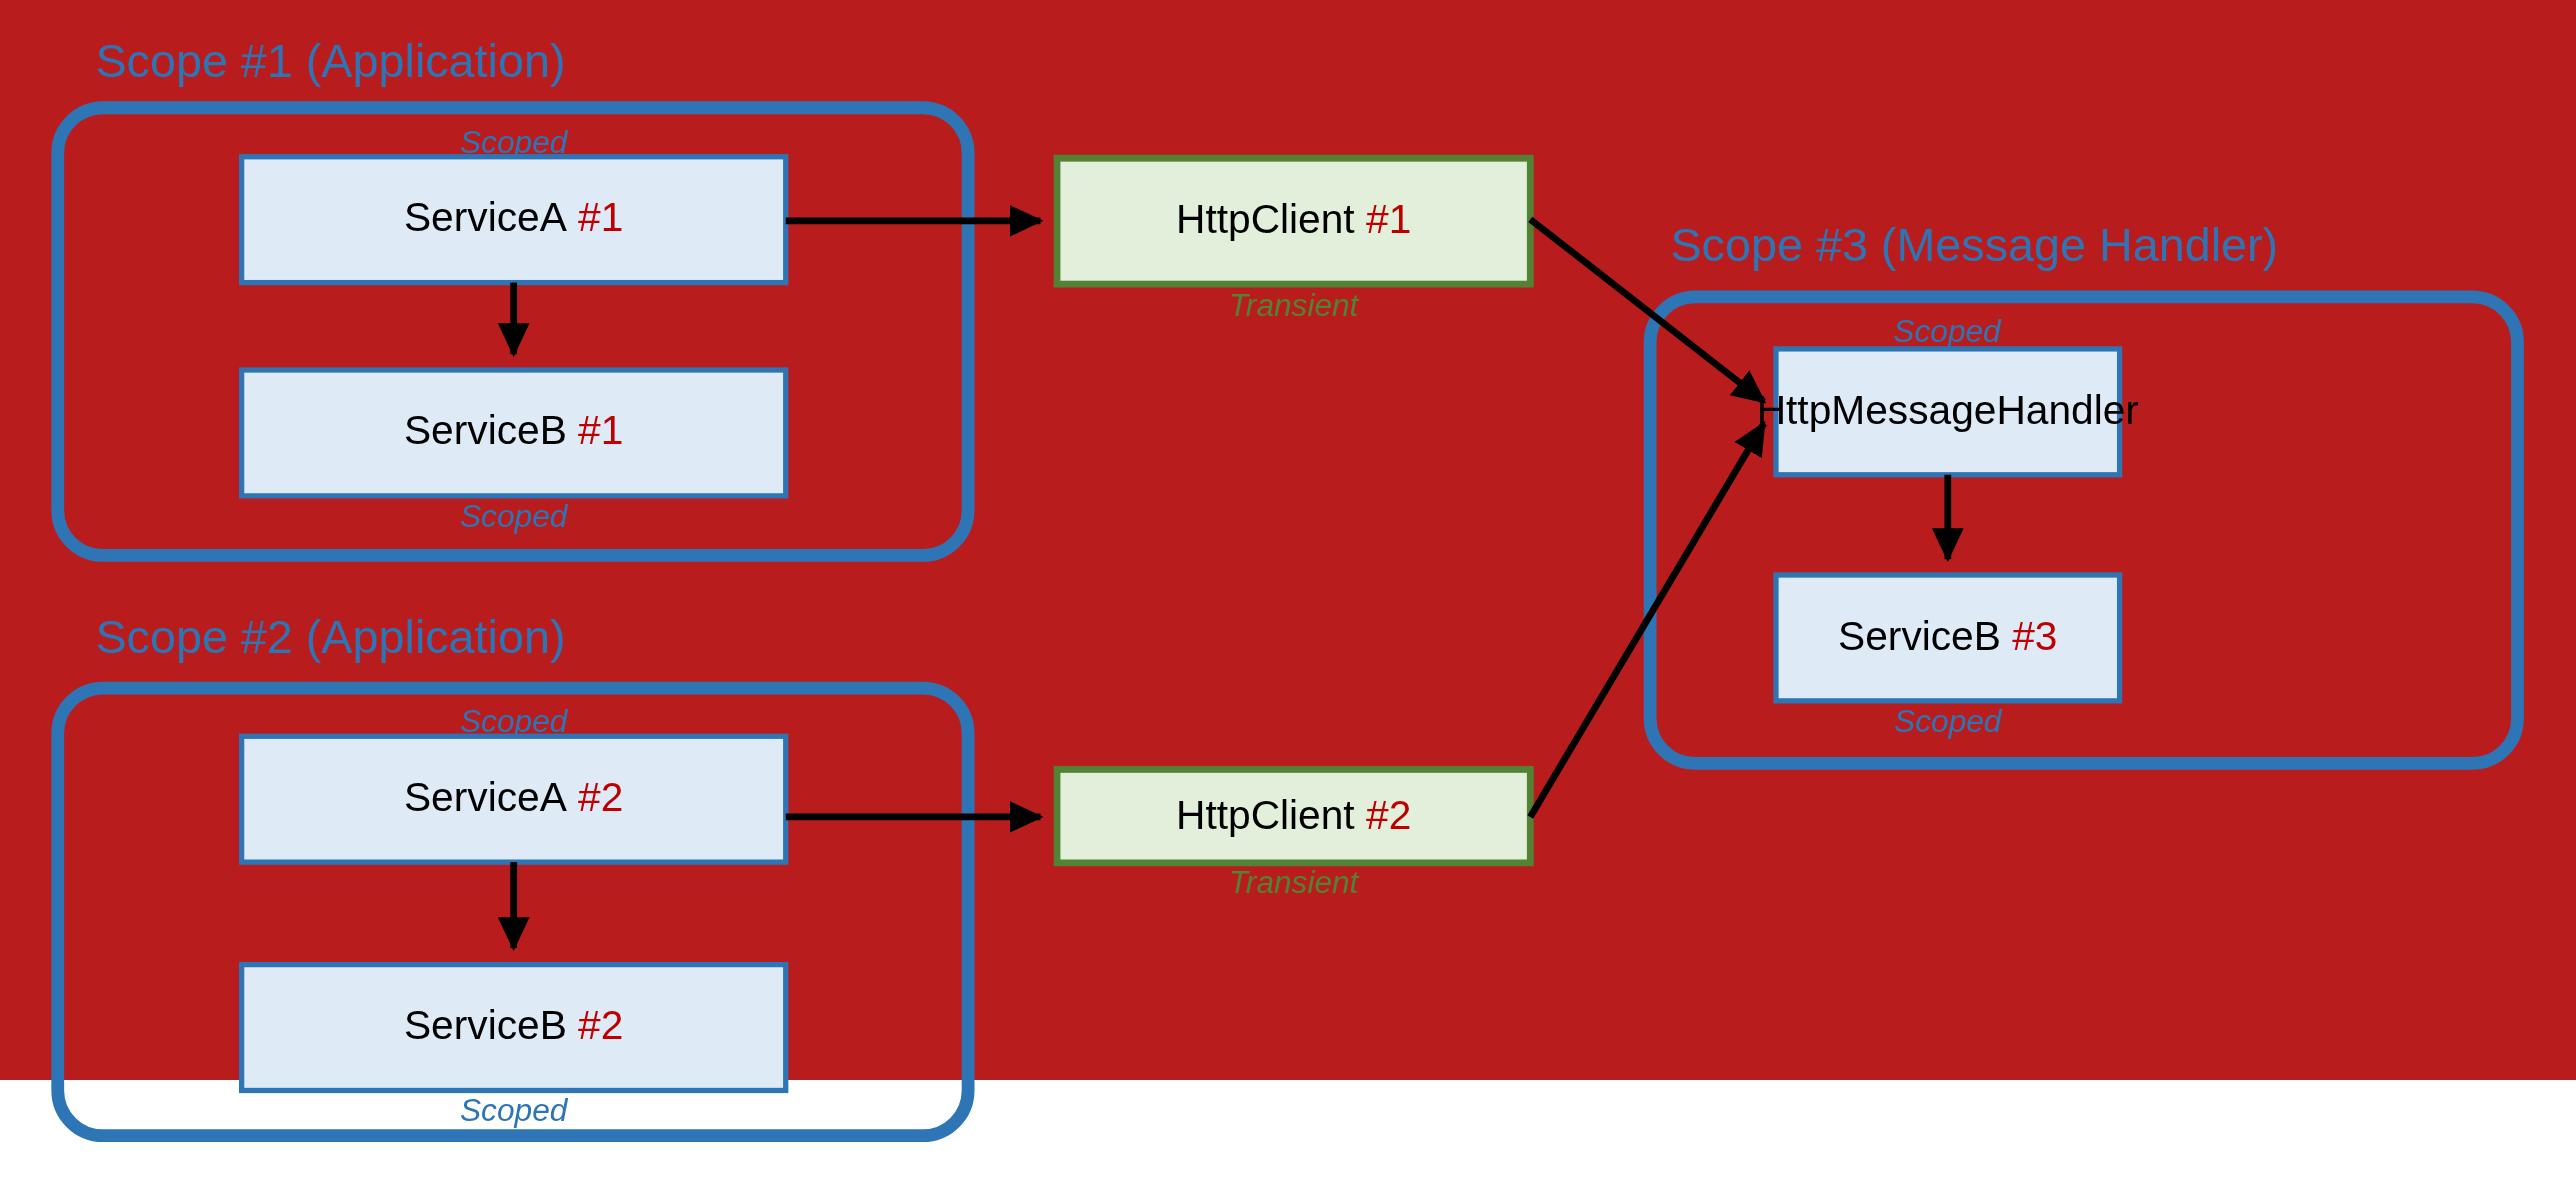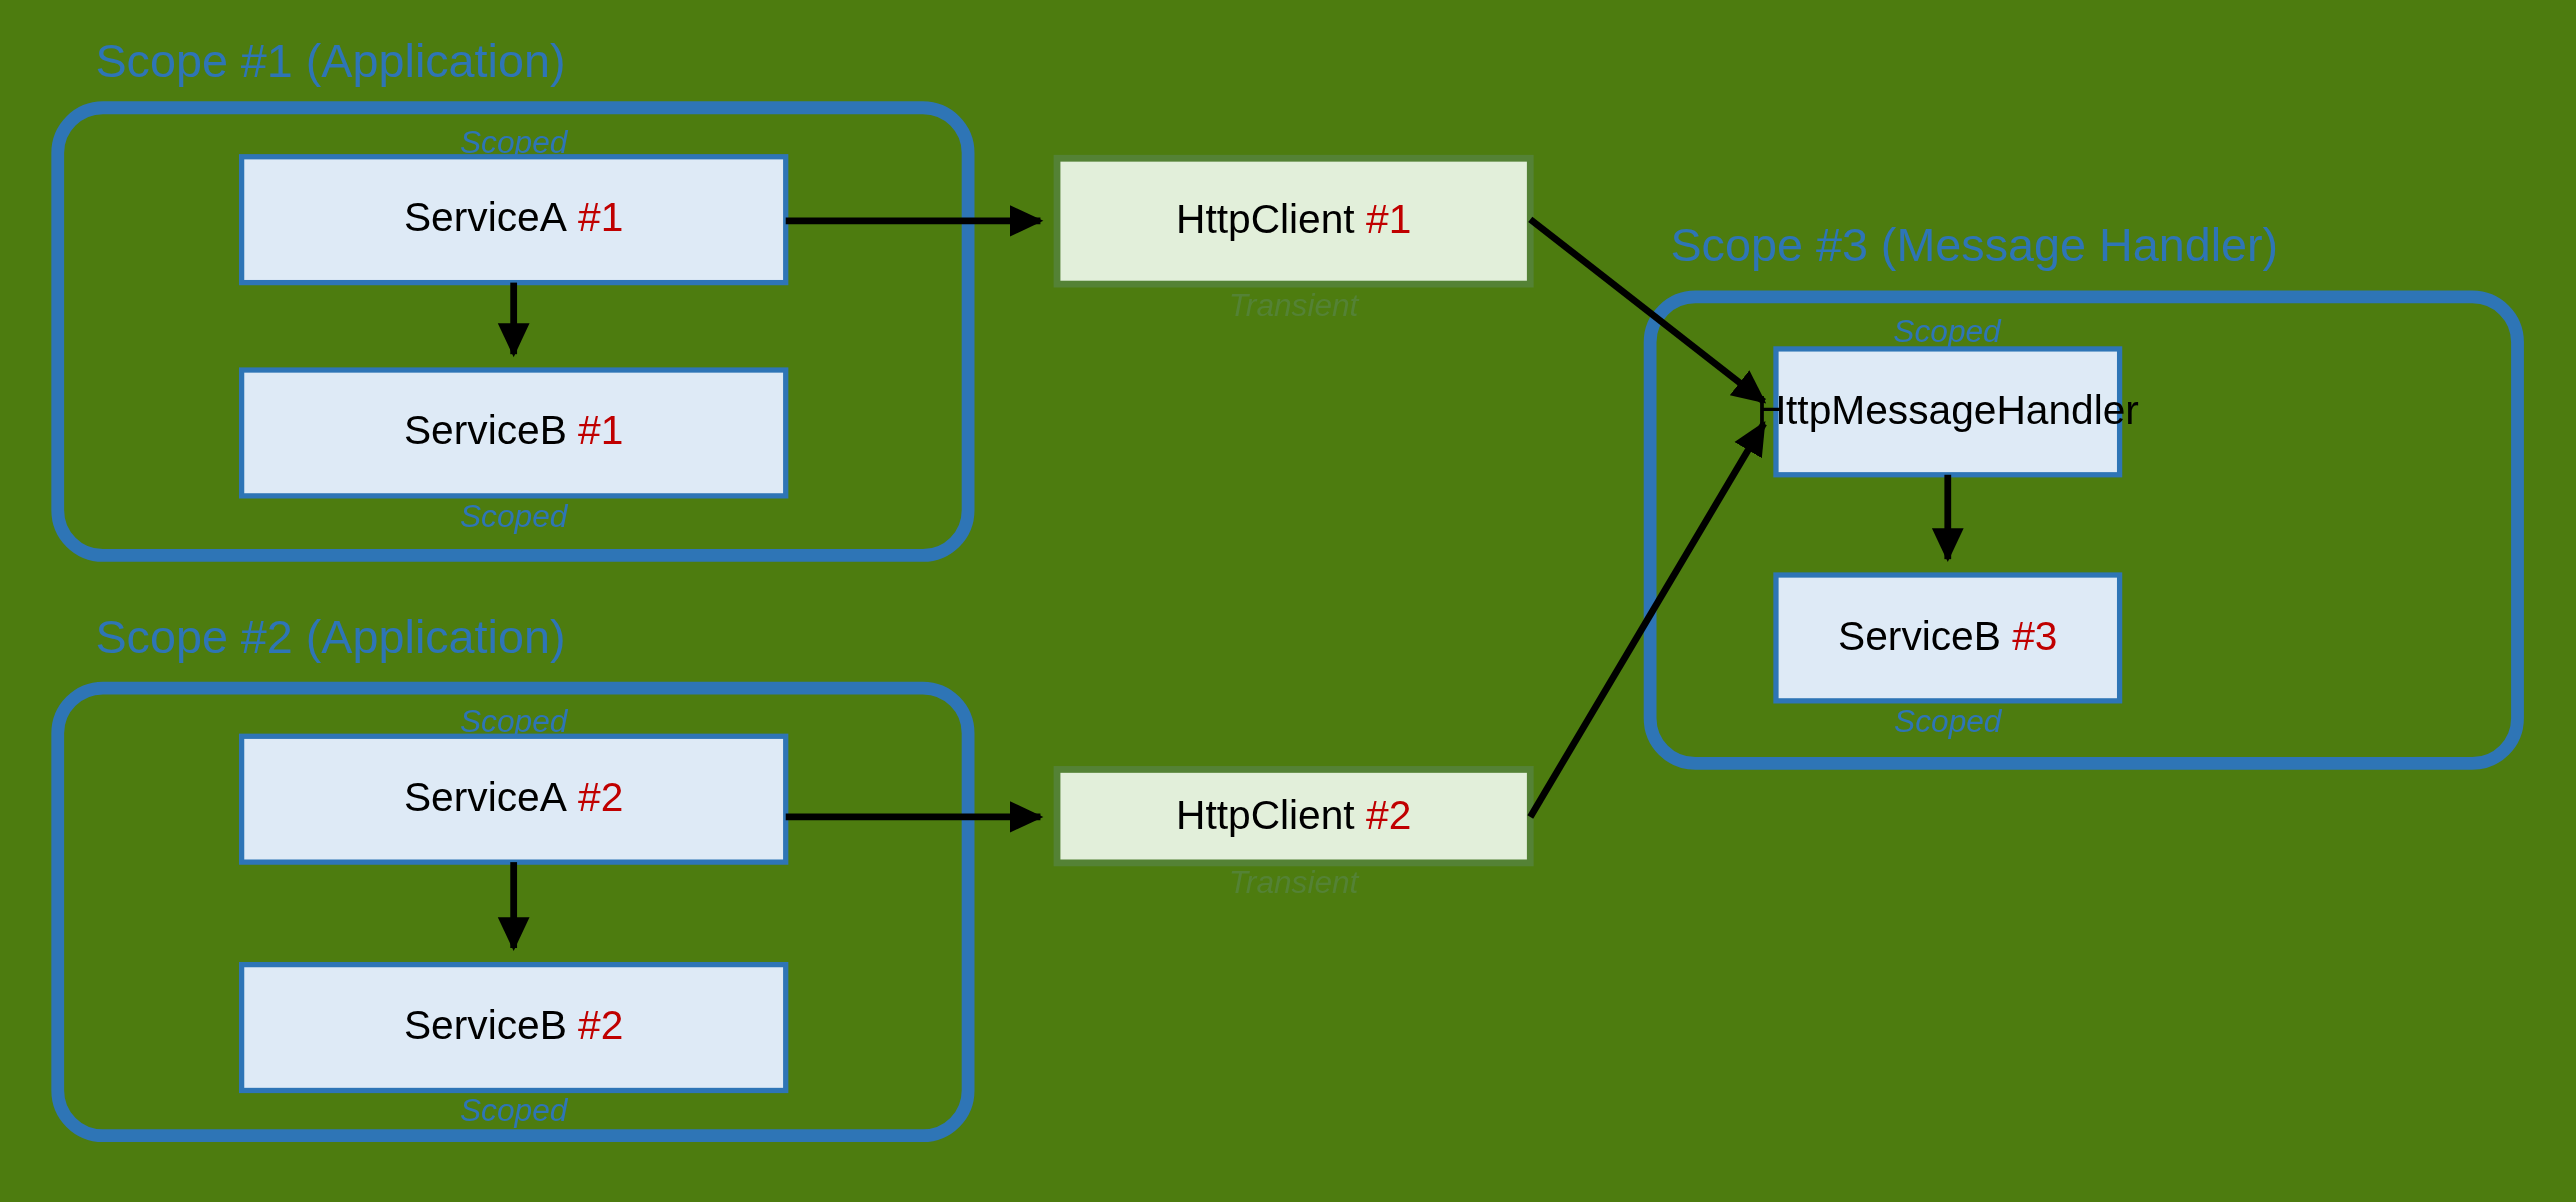--- a/index.html
+++ b/index.html
@@ -9,22 +9,22 @@
   }
   body {
     width: 2576px;
     height: 1202px;
     font-family: "Liberation Sans", sans-serif;
     overflow: hidden;
   }
   #stage {
     position: relative;
     width: 2576px;
-    height: 1202px;
-    background: #4d7c0f;
+    height: 1080px;
+    background: #b91c1c;
   }
   #stage > svg {
     position: absolute;
     top: 0;
     left: 0;
     width: 2576px;
     height: 1202px;
   }
   .scope-title {
     font-size: 62px;

